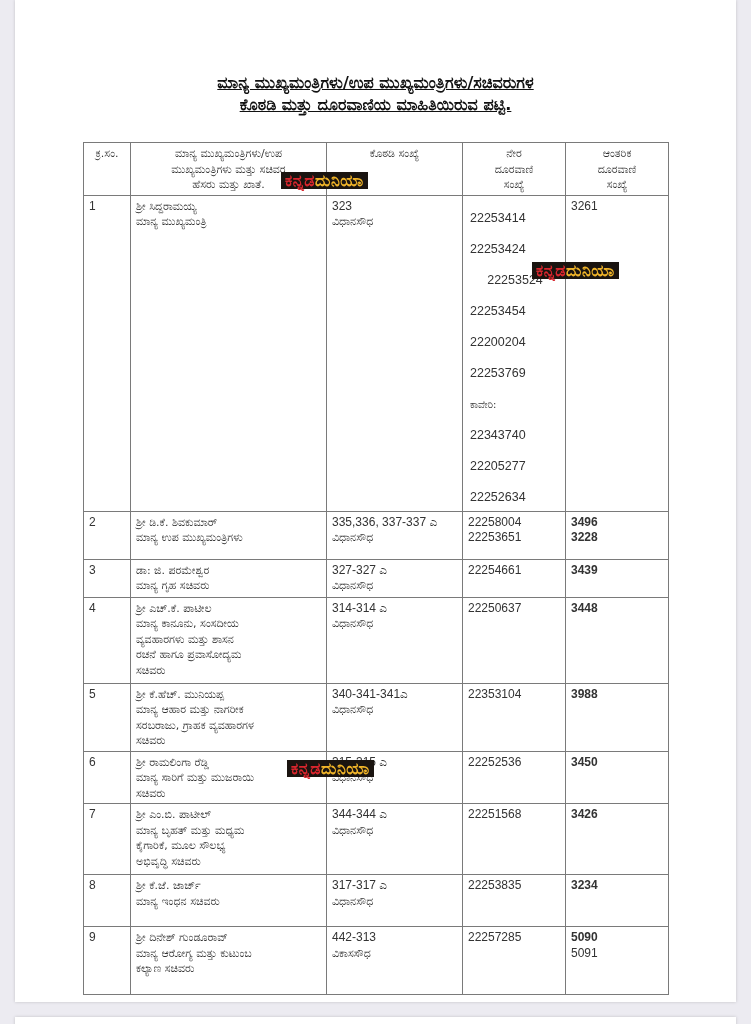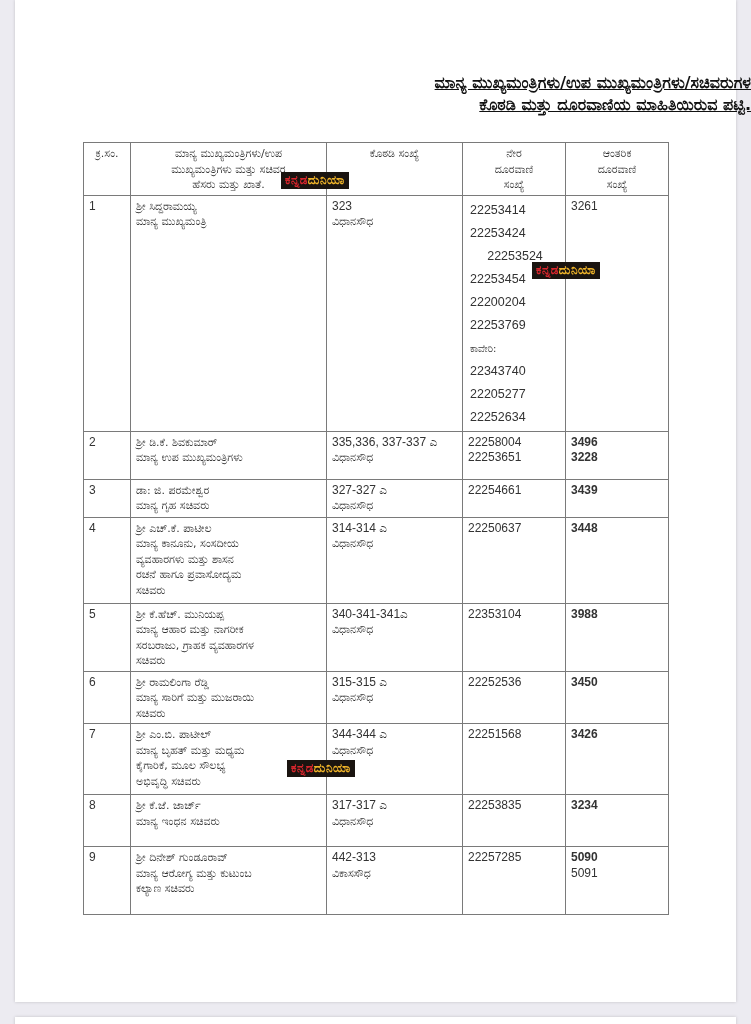--- a/index.html
+++ b/index.html
@@ -15,21 +15,21 @@
     background: #ffffff;
     box-shadow: 0 0 3px rgba(0,0,0,0.18);
   }
   .page2 {
     position: absolute; left: 15px; top: 1017px; width: 721px; height: 20px;
     background: #ffffff;
     box-shadow: 0 0 3px rgba(0,0,0,0.18);
   }
   .title {
     position: absolute; left: 0; top: 72px; width: 751px;
-    text-align: right;
+    text-align: center;
     font-weight: bold; font-size: 16px; line-height: 22px;
     color: #111;
   }
   .title span { text-decoration: underline; display: block; }
   table.contacts {
     position: absolute; left: 83px; top: 142px;
     border-collapse: collapse;
     table-layout: fixed;
     width: 585px;
     font-size: 11px; line-height: 15.5px;
@@ -42,28 +42,28 @@
     font-weight: normal;
   }
   col.c1 { width: 47px; }
   col.c2 { width: 196px; }
   col.c3 { width: 136px; }
   col.c4 { width: 103px; }
   col.c5 { width: 103px; }
   .center { }
   .num { font-family: "Liberation Sans", sans-serif; font-size: 12px; }
   .bold { font-weight: bold !important; }
-  .direct-list div { font-family: "Liberation Sans", sans-serif; font-size: 12.5px; line-height: 23px; }
+  .direct-list div { font-family: "Liberation Sans", sans-serif; font-size: 12.5px; line-height: 23px; margin-top: 8px; }
   .direct-list div.label { font-size: 10px; font-family: "DejaVu Sans", sans-serif; }
   .line { display: block; }
   .watermark {
     position: absolute;
     height: 17px; padding: 0 4px;
     background: #1a1410;
-    font-weight: bold; font-size: 12px; line-height: 17px;
+    font-weight: bold; font-size: 16px; line-height: 17px;
     letter-spacing: 0.5px;
     white-space: nowrap;
   }
   .wm-a { color: #d8262d; }
   .wm-b { color: #f0b429; }
 </style>
 </head>
 <body>
 
 <div class="page"></div>

